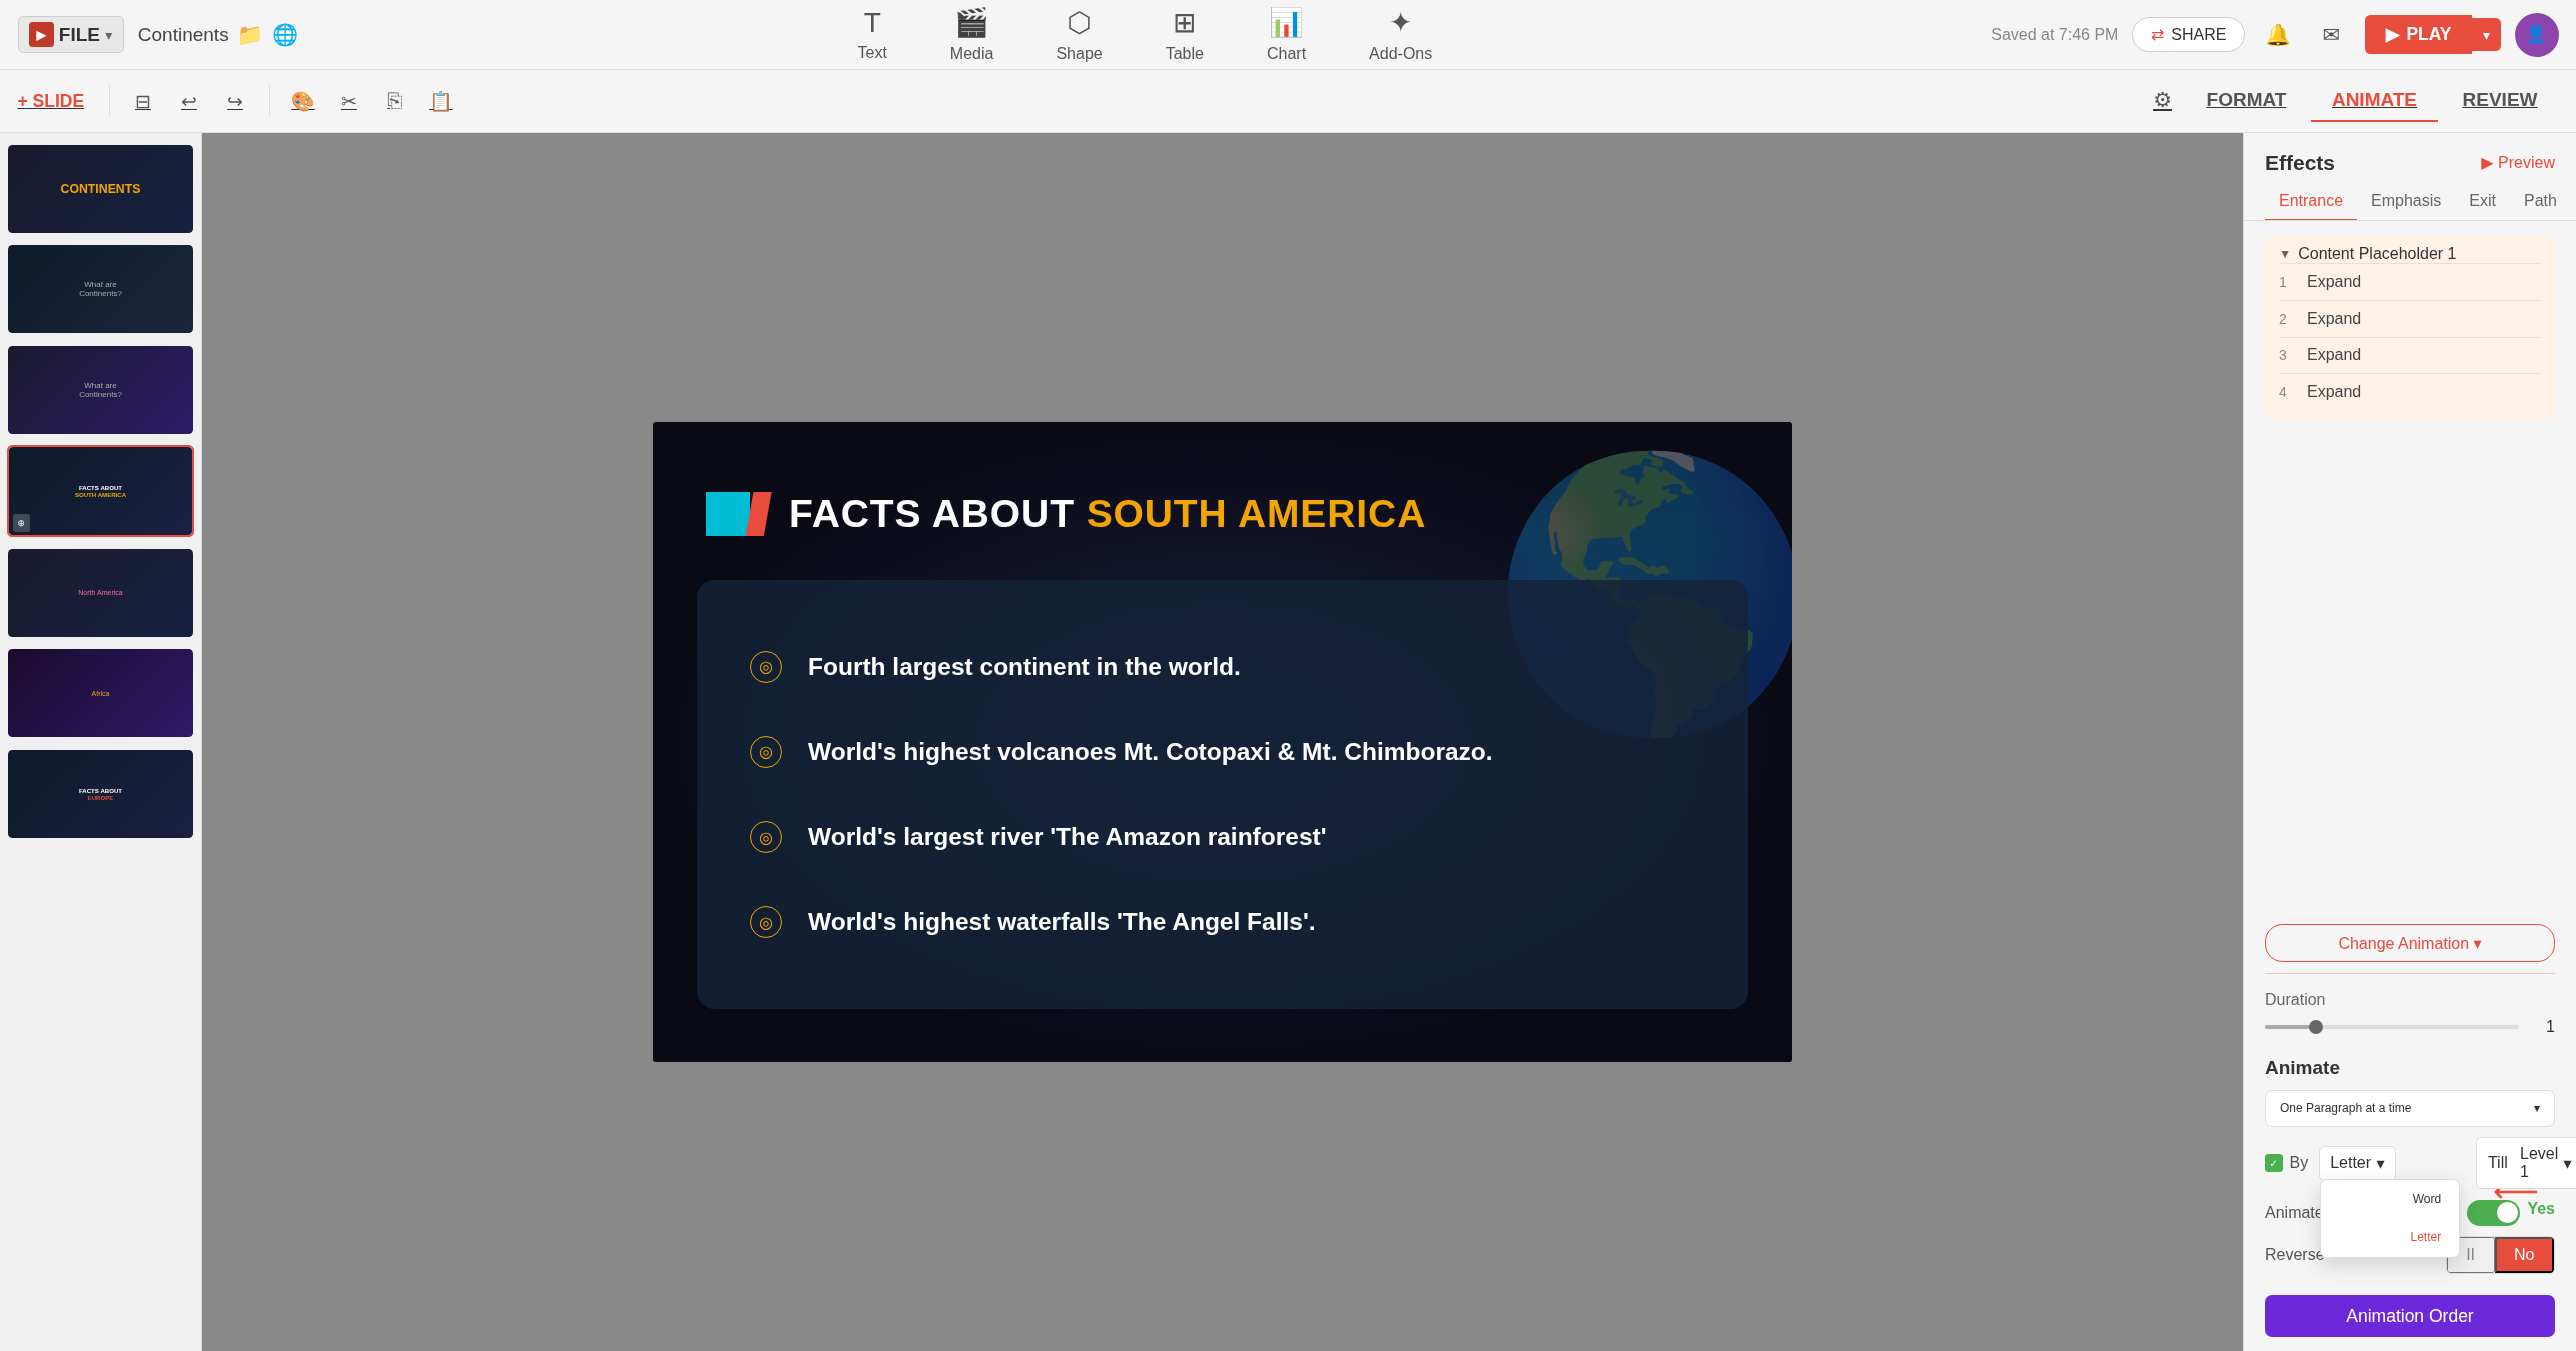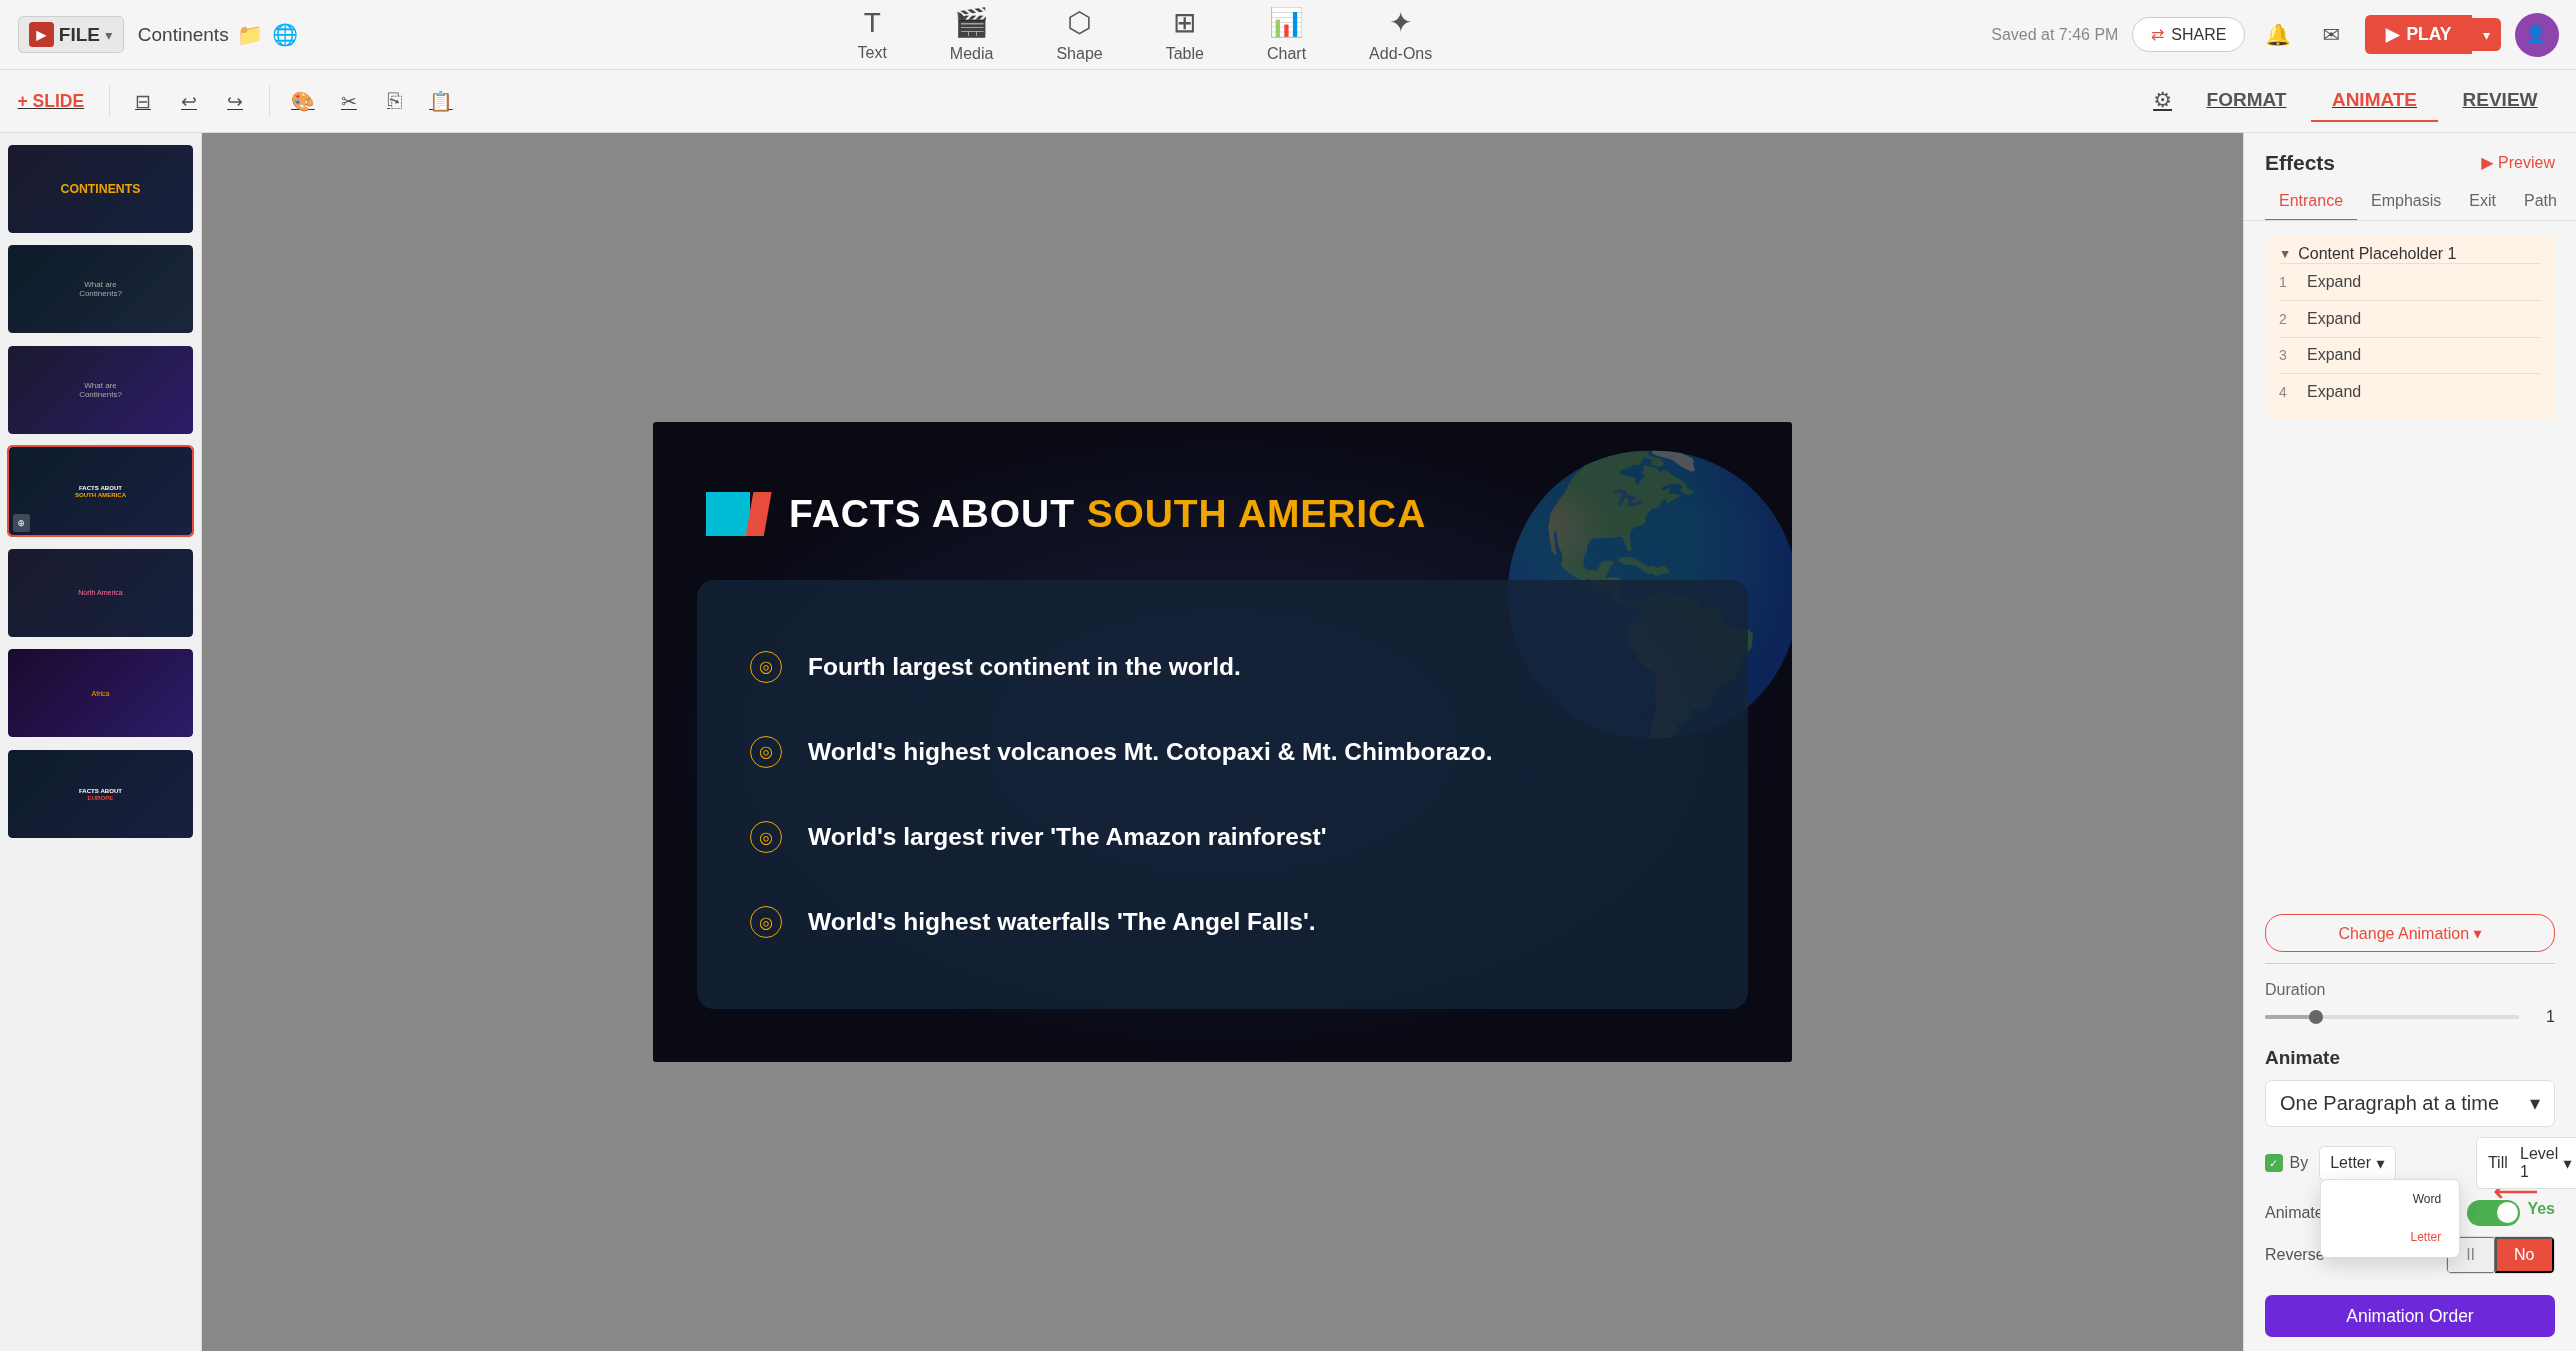--- a/index.html
+++ b/index.html
@@ -97,21 +97,21 @@
     .section-label { font-size: 16px; color: #666; margin-bottom: 8.8px; }
     .slider-row { display: flex; align-items: center; gap: 10.5px; }
     .slider { flex: 1; height: 3.5px; background: #ddd; border-radius: 1.8px; position: relative; }
     .slider-fill { height: 100%; background: #aaa; border-radius: 1.8px; width: 20%; }
     .slider-thumb { position: absolute; left: 20%; top: 50%; transform: translate(-50%, -50%); width: 14px; height: 14px; background: #666; border-radius: 50%; }
     .slider-value { font-size: 16px; color: #333; min-width: 26px; text-align: right; }
     
     
     .animate-section { padding: 10.5px 21px; }
     .animate-header { font-size: 19px; font-weight: 600; color: #333; margin-bottom: 10.5px; }
-    .animate-dropdown { width: 100%; background: white; border: 0.9px solid #ddd; border-radius: 7px; padding: 10.5px 14px; font-size: 20px; color: #333; display: flex; align-items: center; justify-content: space-between; cursor: pointer; margin-bottom: 10.5px; }
+    .animate-dropdown { width: 100%; background: white; border: 0.9px solid #ddd; border-radius: 7px; padding: 10.5px 14px; font-size: 12px; color: #333; display: flex; align-items: center; justify-content: space-between; cursor: pointer; margin-bottom: 10.5px; }
     
     
     .by-till-row { display: flex; align-items: center; gap: 10.5px; margin-bottom: 10.5px; }
     .checkbox-label { display: flex; align-items: center; gap: 7px; font-size: 16px; color: #555; }
     .checkbox { width: 17.5px; height: 17.5px; background: #4CAF50; border-radius: 3.5px; display: flex; align-items: center; justify-content: center; color: white; font-size: 10.5px; }
     .select-box { background: white; border: 0.9px solid #ddd; border-radius: 5.3px; padding: 7px 10.5px; font-size: 16px; display: flex; align-items: center; gap: 5.3px; cursor: pointer; position: relative; }
     
     
     .dropdown-popup { position: absolute; background: white; border: 0.9px solid #ddd; border-radius: 7px; box-shadow: 0 7px 21px rgba(0,0,0,0.15); z-index: 100; min-width: 140px; overflow: hidden; }
     .popup-item { padding: 12.3px 17.5px; font-size: 12px; cursor: pointer; color: #333; }

